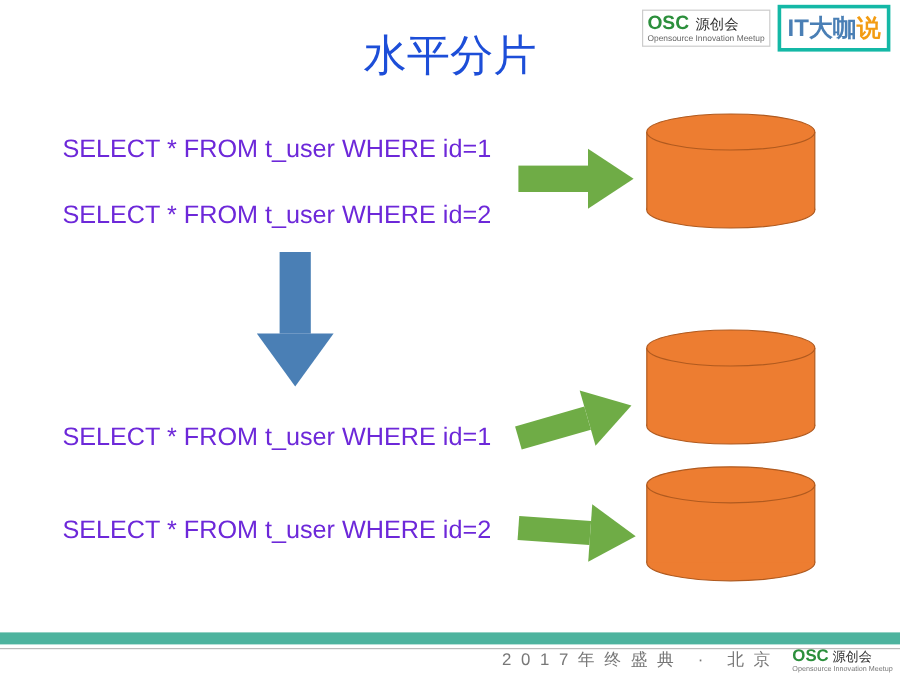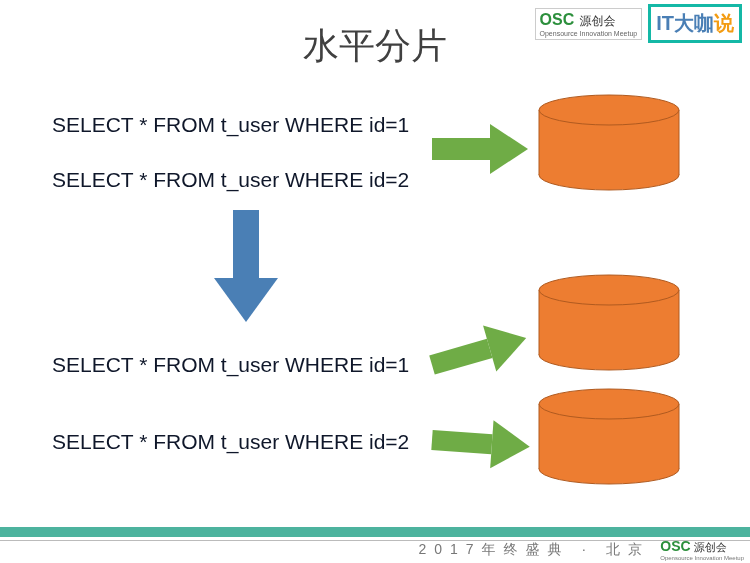--- a/index.html
+++ b/index.html
@@ -37,27 +37,27 @@
     border: 3px solid #14b8a6;
     padding: 3px 5px;
   }
   .logo-it .it-acc { color: #f39c12; }
   .title {
     position: absolute;
     top: 22px;
     left: 50%;
     transform: translateX(-50%);
     font-size: 36px;
-    color: #404040;
+    color: #1d4ed8;
     font-weight: normal;
   }
   .sql-line {
     position: absolute;
     font-size: 21px;
-    color: #0f172a;
+    color: #6d28d9;
     left: 52px;
     white-space: nowrap;
   }
   .sql1 { top: 113px; }
   .sql2 { top: 168px; }
   .sql3 { top: 353px; }
   .sql4 { top: 430px; }
   .footer-bar {
     position: absolute;
     bottom: 26px;

